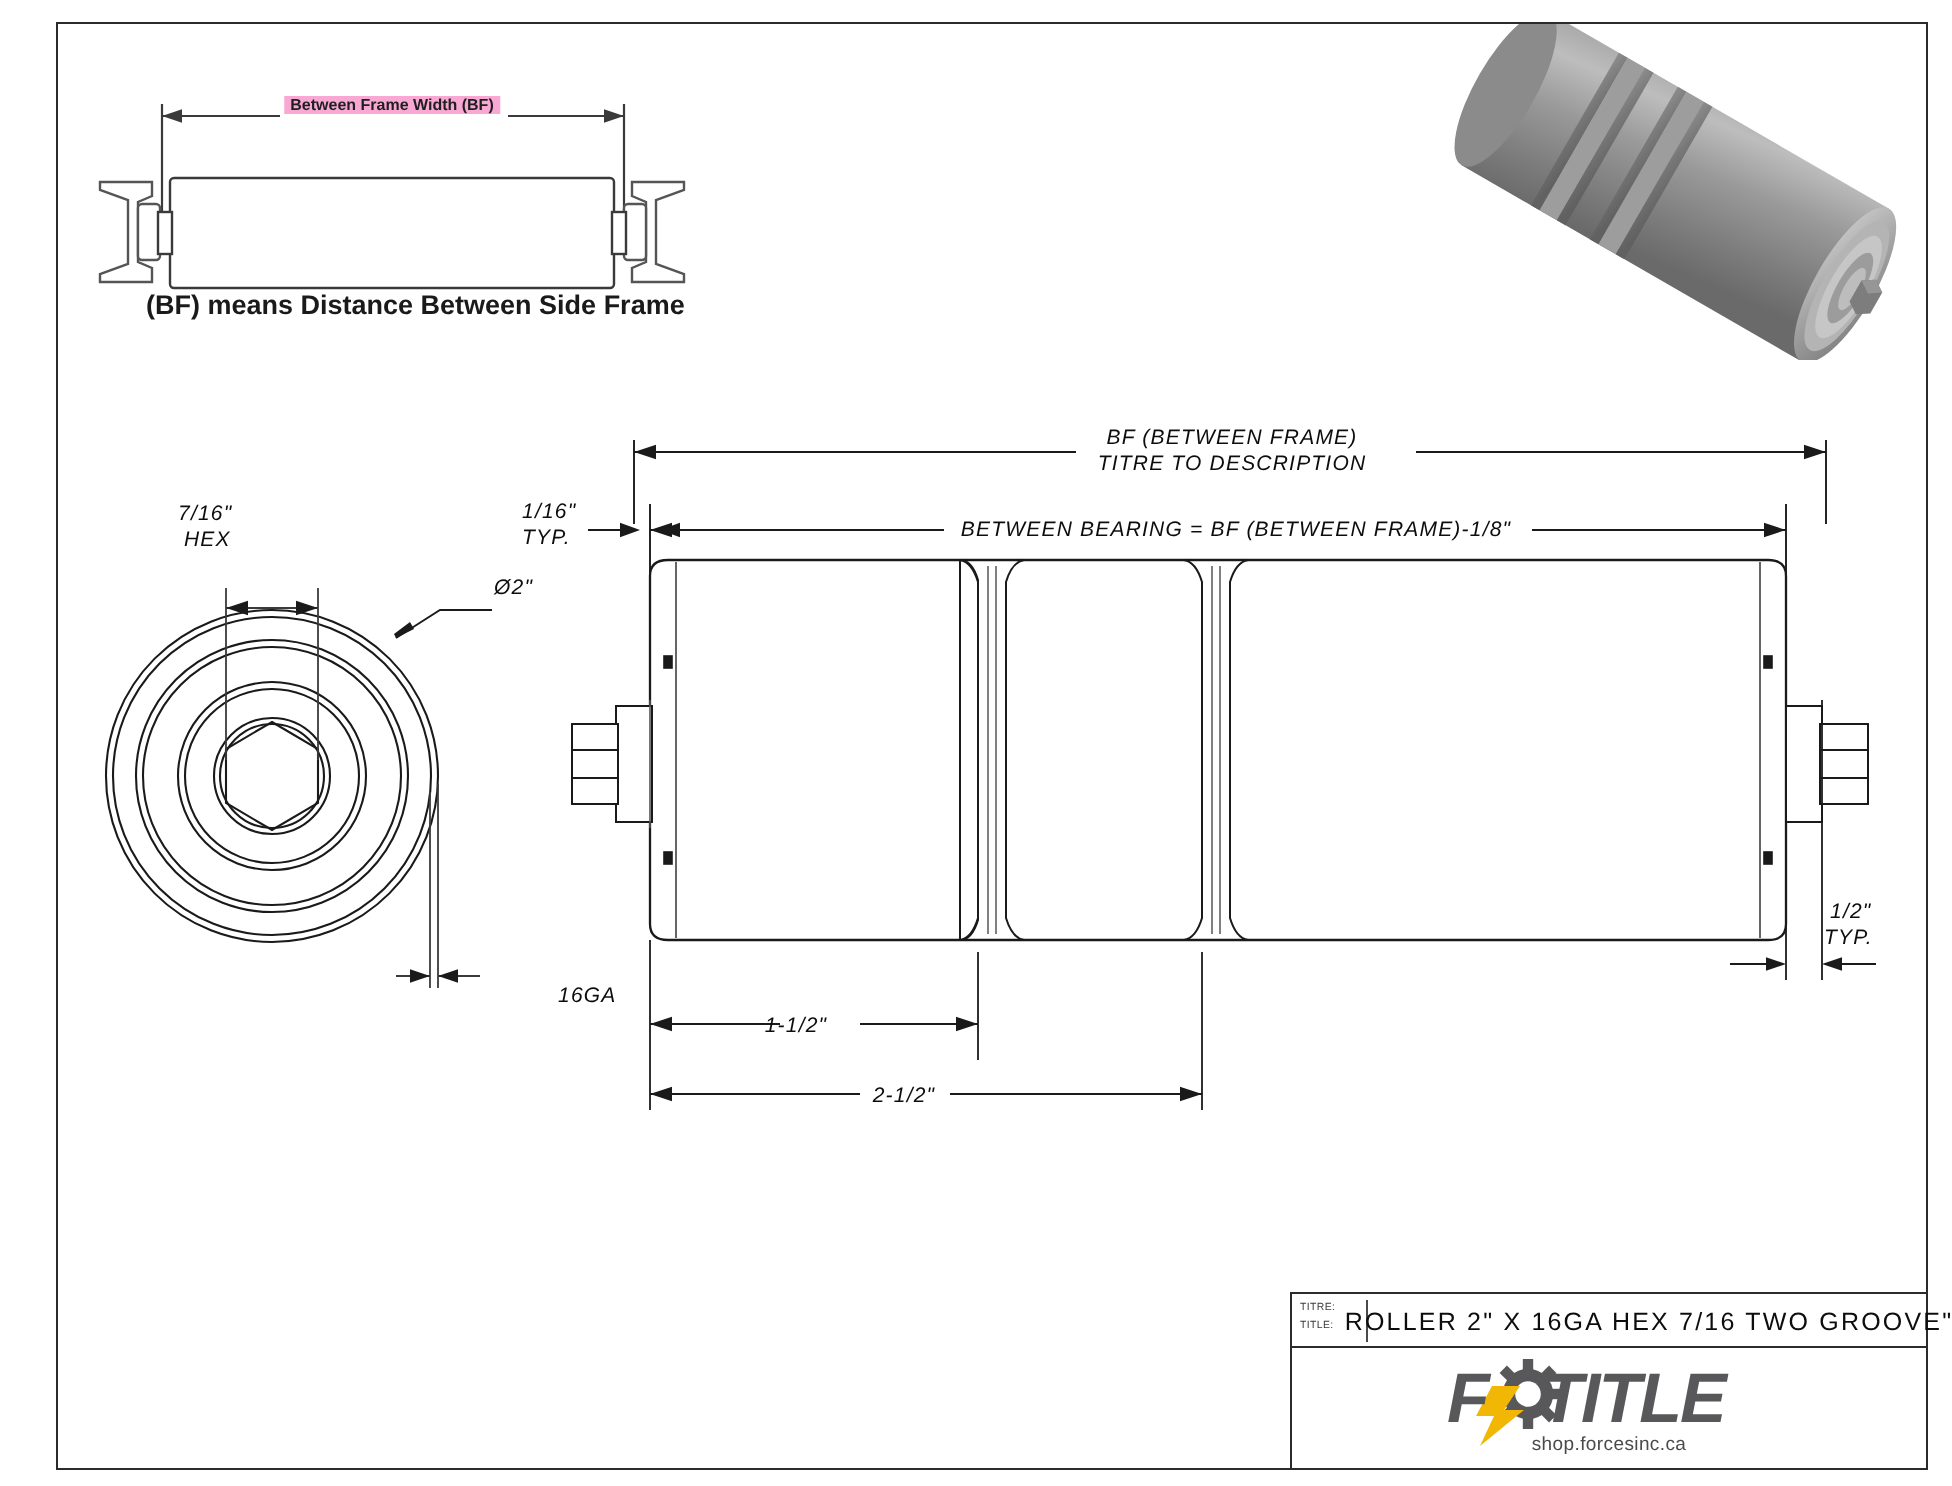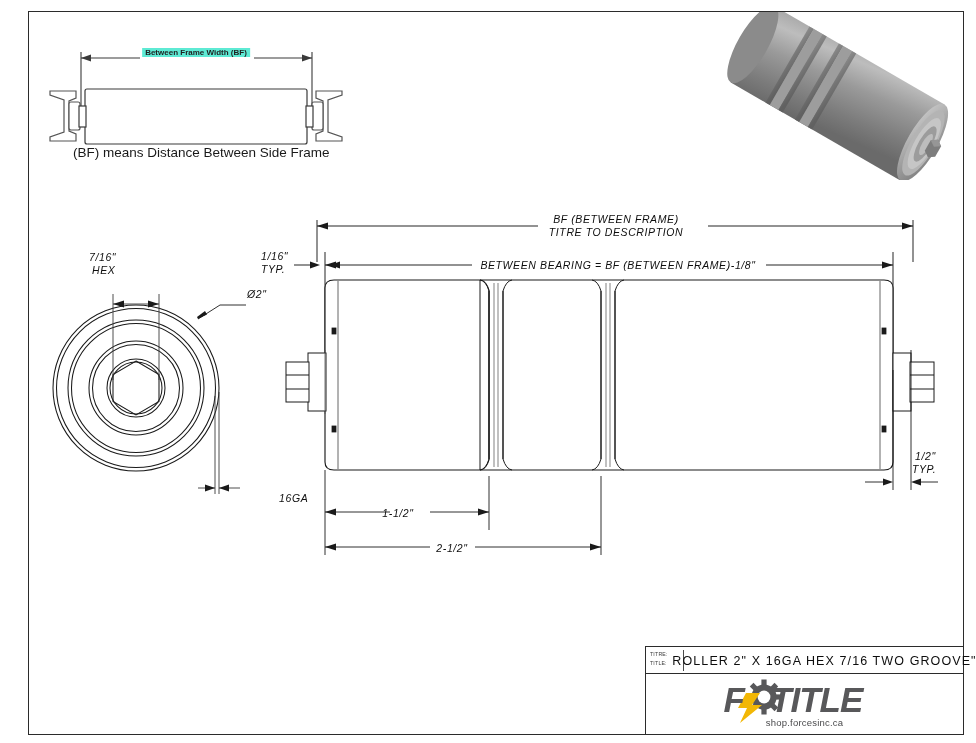--- a/index.html
+++ b/index.html
@@ -12,24 +12,24 @@
 
   svg{display:block;}
   .abs{position:absolute;}
 
   
   .dimtxt{position:absolute;font-family:"Liberation Sans",sans-serif;
       font-size:10.5px;letter-spacing:.6px;color:#0d0d0d;white-space:pre;line-height:1.18;font-style:italic;}
   .dimtxt.c{text-align:center;transform:translateX(-50%);}
 
   .bf-caption{position:absolute;font-family:"Liberation Sans",sans-serif;
-      font-weight:normal;font-size:13.5px;color:#1a1a1a;white-space:nowrap;}
+      font-weight:bold;font-size:13.5px;color:#1a1a1a;white-space:nowrap;}
   .bf-toptxt{position:absolute;font-family:"Liberation Sans",sans-serif;
       font-weight:bold;font-size:8px;color:#1f1f1f;white-space:nowrap;
-      transform:translateX(-50%);background:#5eead4;padding:0 3px;}
+      transform:translateX(-50%);background:#f9a8d4;padding:0 3px;}
 
   
   .tb{position:absolute;left:645px;top:646px;width:319px;height:89px;
       border:1.3px solid #2b2b2b;box-sizing:border-box;background:#fff;}
   .tb-row1{position:absolute;left:0;top:0;width:100%;height:27px;
       border-bottom:1.3px solid #2b2b2b;box-sizing:border-box;}
   .tb-label{position:absolute;left:4px;top:3px;width:34px;height:21px;
       border-right:1px solid #4a4a4a;box-sizing:border-box;}
   .tb-label span{display:block;font-size:5.2px;letter-spacing:.2px;
       color:#3a3a3a;line-height:1.75;font-family:"Liberation Sans",sans-serif;}

